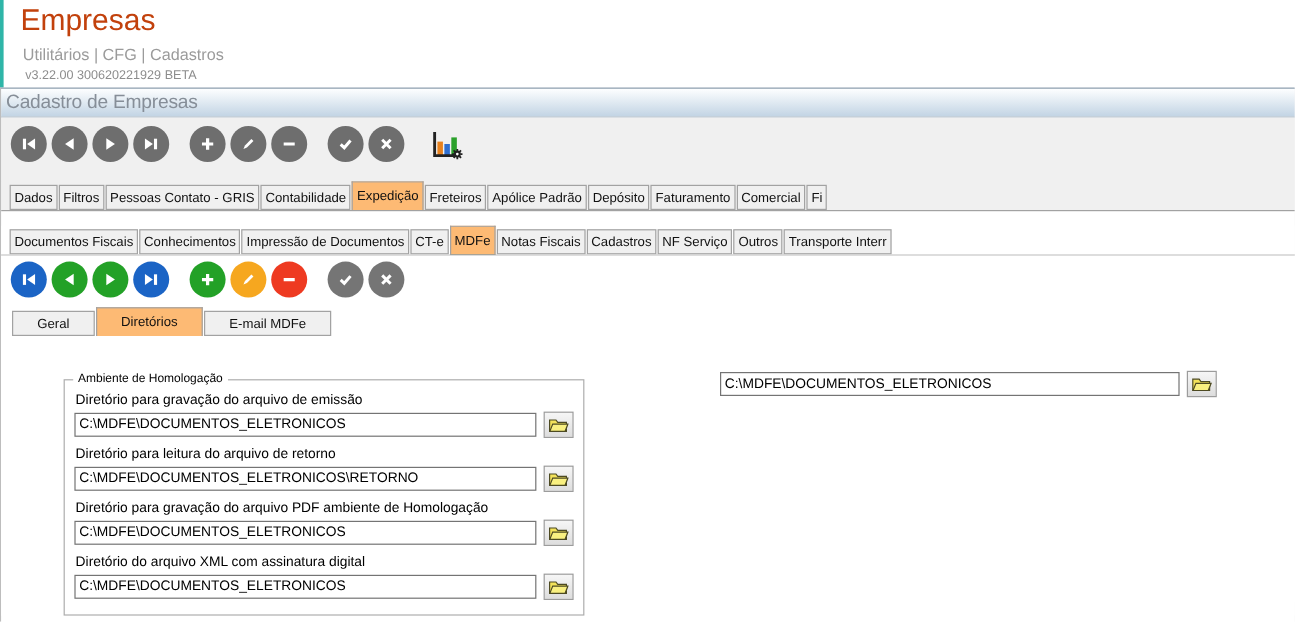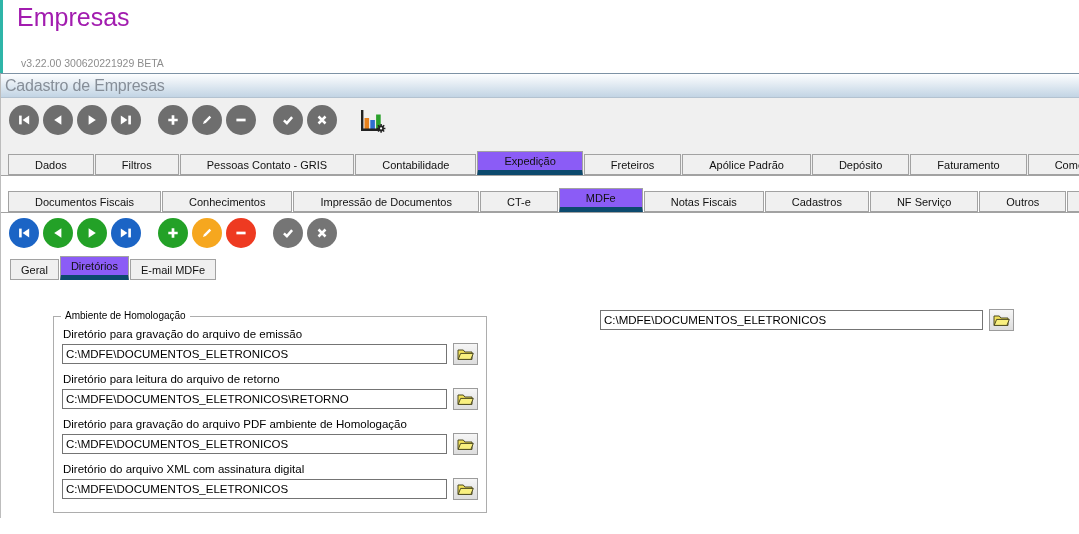--- a/index.html
+++ b/index.html
@@ -2,21 +2,21 @@
 <html><head>
 <meta charset="utf-8">
 <style>
   html,body{margin:0;padding:0;width:1079px;height:534px;overflow:hidden;
     background:#fff;font-family:"Liberation Sans","DejaVu Sans",sans-serif;
     -webkit-font-smoothing:antialiased;}
   .stage{position:relative;width:1079px;height:534px;background:#fff;}
 
   
   .teal-strip{position:absolute;left:0;top:0;width:3px;height:73px;background:#2fb5a8;}
-  .app-title{position:absolute;left:17px;top:3px;font-size:25px;color:#a21caf;font-weight:400;}
+  .app-title{position:absolute;left:17px;top:3px;font-size:25px;color:#c2410c;font-weight:400;}
   .app-menu{position:absolute;left:19px;top:38px;font-size:13.5px;color:#9b9b9b;}
   .app-version{position:absolute;left:21px;top:57px;font-size:10.5px;color:#8d8d8d;}
 
   
   .window{position:absolute;left:0;top:73px;width:1079px;height:445px;
     border-top:1px solid #7d92a5;box-sizing:border-box;background:#f0f0f0;
     border-left:1px solid #bdbdbd;}
   .titlebar{height:23px;background:linear-gradient(#fdfeff,#c2d4e4);
     border-bottom:1px solid #b3c2d0;color:#868e98;font-size:16px;
     line-height:23px;padding-left:4px;letter-spacing:-0.2px;}
@@ -30,29 +30,29 @@
     flex:0 0 auto;}
   .cbtn + .cbtn{margin-left:4px;}
   .cbtn.group-gap{margin-left:17px;}
   .chart-btn{width:32px;height:32px;background:transparent;border:none;padding:0;
     margin-left:18px;cursor:pointer;display:inline-flex;align-items:center;justify-content:center;}
 
   
   .tabstrip{display:flex;align-items:flex-end;padding-left:7px;white-space:nowrap;
     overflow:hidden;position:relative;}
   .tabstrip .tab{display:inline-flex;align-items:center;justify-content:center;
-    height:21px;padding:0 26px;background:#f0f0f0;border:1px solid #a2a2a2;
+    height:21px;padding:0 3px;background:#f0f0f0;border:1px solid #a2a2a2;
     margin-right:1px;font-size:11px;color:#111;cursor:pointer;box-sizing:border-box;
     position:relative;}
-  .tabstrip .tab.active{background:#8b5cf6;height:25px;border-bottom:6px solid #0c4a6e;
+  .tabstrip .tab.active{background:#fdba74;height:25px;border-bottom:1px solid #0c4a6e;
     margin-bottom:-1px;z-index:2;}
   .strip-l1{height:24px;background:#f0f0f0;}
   .strip-l2{height:24px;margin-top:12px;background:#fff;}
   .strip-l3{height:26px;background:#fff;padding-left:9px;}
-  .strip-l3 .tab{padding:0 10px;align-items:center;}
+  .strip-l3 .tab{padding:0 20px;align-items:center;}
   .page{background:#fff;border-top:1px solid #a2a2a2;}
   .page-l1{height:326px;}
   .page-l2{height:300px;}
   .page-l3{position:relative;height:261px;border-top:none;background:#fff;}
 
   
   .groupbox{position:absolute;left:52px;top:36px;width:434px;box-sizing:border-box;
     border:1px solid #adadad;padding:0 8px 12px 8px;background:#fff;}
   .groupbox-legend{position:absolute;top:-7px;left:7px;background:#fff;
     padding:0 4px;font-size:10px;color:#000;}
@@ -68,20 +68,21 @@
   .email-field{position:absolute;left:599px;top:29px;width:430px;}
   .email-field input.dir{width:383px;}
 </style>
 </head>
 <body>
 
 <div class="stage">
 
   <div class="teal-strip"></div>
   <div class="app-title">Empresas</div>
+  <div class="app-menu">Utilitários | CFG | Cadastros</div>
   <div class="app-version">v3.22.00 300620221929 BETA</div>
 
   <div class="window">
     <div class="titlebar">
       <span>Cadastro de Empresas</span>
     </div>
 
     <div class="toolbar toolbar-main">
         <button class="cbtn" style="background: rgb(110, 110, 110);">
           <span style="display: inline-flex;">

